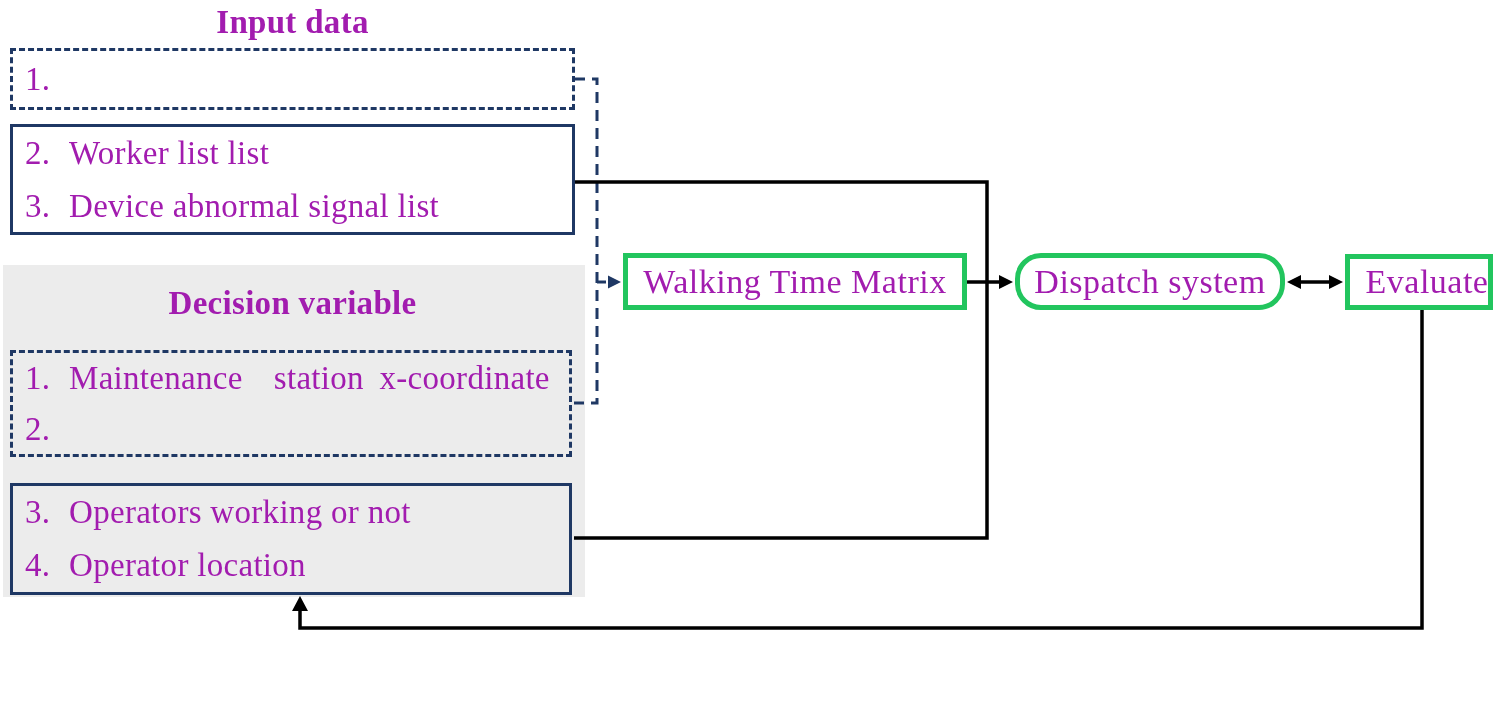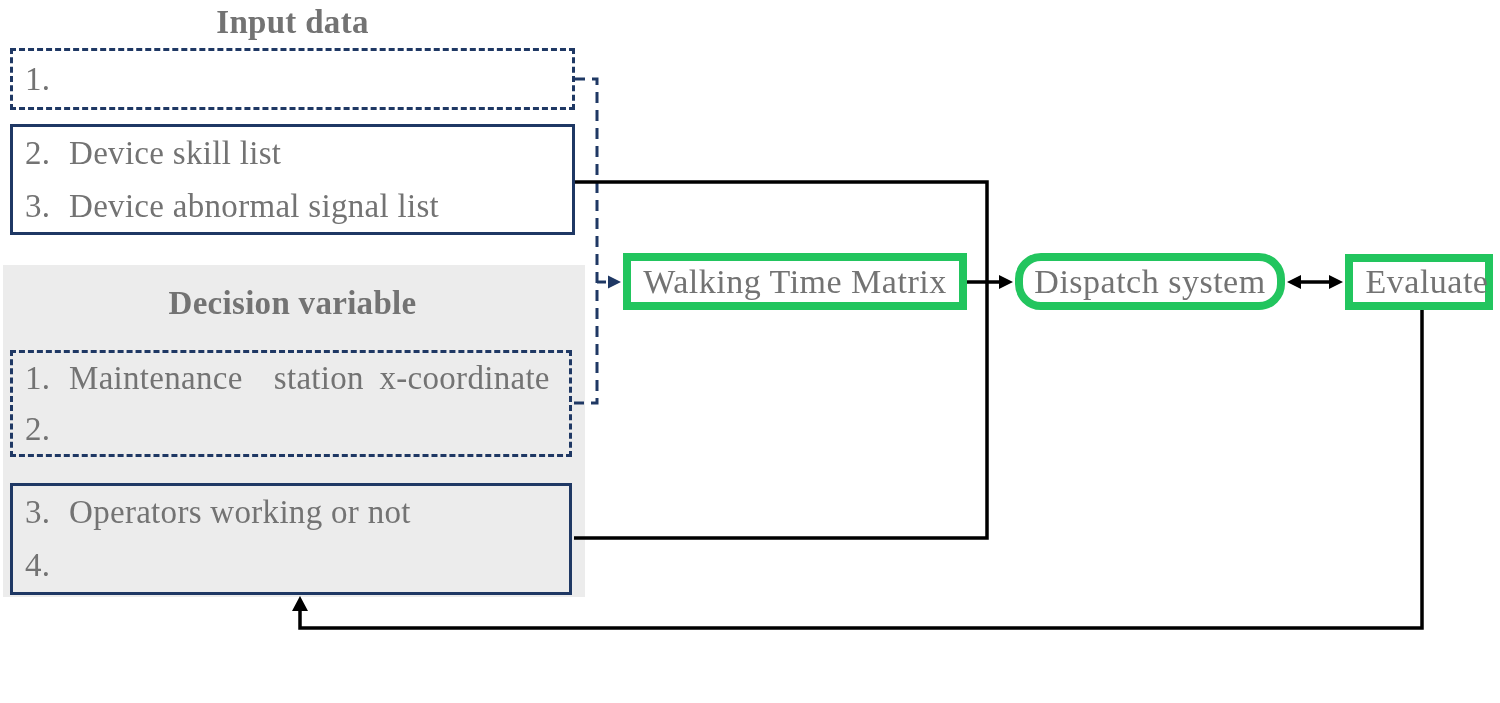--- a/index.html
+++ b/index.html
@@ -1,18 +1,18 @@
 <!DOCTYPE html>
 <html><head>
 <meta charset="utf-8">
 <style>
   html,body { margin:0; padding:0; background:#ffffff; }
   .canvas {
     position:relative; width:1500px; height:703px; background:#ffffff;
-    font-family:"Liberation Serif","DejaVu Serif",serif; color:#737373;
+    font-family:"Liberation Serif","DejaVu Serif",serif; color:#a21caf;
     overflow:hidden;
   }
   .abs { position:absolute; box-sizing:border-box; }
   .wires { position:absolute; left:0; top:0; z-index:2; }
 
   .gray-panel { left:3px; top:265px; width:582px; height:332px; background:#ececec; z-index:1; }
 
   .section-title {
     left:10px; width:565px; text-align:center; font-weight:bold;
     font-size:33px; letter-spacing:0.3px; z-index:3;
@@ -31,21 +31,21 @@
   .box-b { left:10px; top:124px; width:565px; height:111px; }
   .box-c { left:10px; top:350px; width:562px; height:107px; }
   .box-d { left:10px; top:483px; width:562px; height:112px; }
 
   .item-row { display:flex; align-items:center; font-size:33px; letter-spacing:0.3px; line-height:1.1; }
   .item-num { flex:0 0 44px; }
   .item-label { white-space:pre; }
   .box-c .item-label { word-spacing:7px; }
 
   .proc-box {
-    border:8px solid #22c55e; background:#ffffff; z-index:3;
+    border:5px solid #22c55e; background:#ffffff; z-index:3;
     display:flex; align-items:center; justify-content:center;
     font-size:34px; letter-spacing:0.5px; white-space:nowrap;
   }
   .box-wtm      { left:623px;  top:253px; width:344px; height:57px; }
   .box-dispatch { left:1015px; top:253px; width:270px; height:57px;border-radius:26px; }
   .box-evaluate { left:1345px; top:254px; width:148px; height:56px;padding-left:16px; }
 
   .opt-label {
     left:830px; top:648px; width:223px; height:47px; background:#ececec; z-index:3;
     display:flex; align-items:center; justify-content:center;
@@ -83,21 +83,21 @@
 
   <div class="abs list-box dashed box-a">
     <div class="item-row">
       <span class="item-num">1.</span>
     </div>
   </div>
 
   <div class="abs list-box solid box-b">
     <div class="item-row">
       <span class="item-num">2.</span>
-      <span class="item-label">Device skill list</span>
+      <span class="item-label">Worker list list</span>
     </div>
     <div class="item-row">
       <span class="item-num">3.</span>
       <span class="item-label">Device abnormal signal list</span>
     </div>
   </div>
 
   <div class="abs section-title title-decision">Decision variable</div>
 
   <div class="abs list-box dashed box-c">
@@ -110,20 +110,21 @@
     </div>
   </div>
 
   <div class="abs list-box solid box-d">
     <div class="item-row">
       <span class="item-num">3.</span>
       <span class="item-label">Operators working or not</span>
     </div>
     <div class="item-row">
       <span class="item-num">4.</span>
+      <span class="item-label">Operator location</span>
     </div>
   </div>
 
   <div class="abs proc-box box-wtm">Walking Time Matrix</div>
 
   <div class="abs proc-box box-dispatch">Dispatch system</div>
 
   <div class="abs proc-box box-evaluate">Evaluate</div>
 
 

